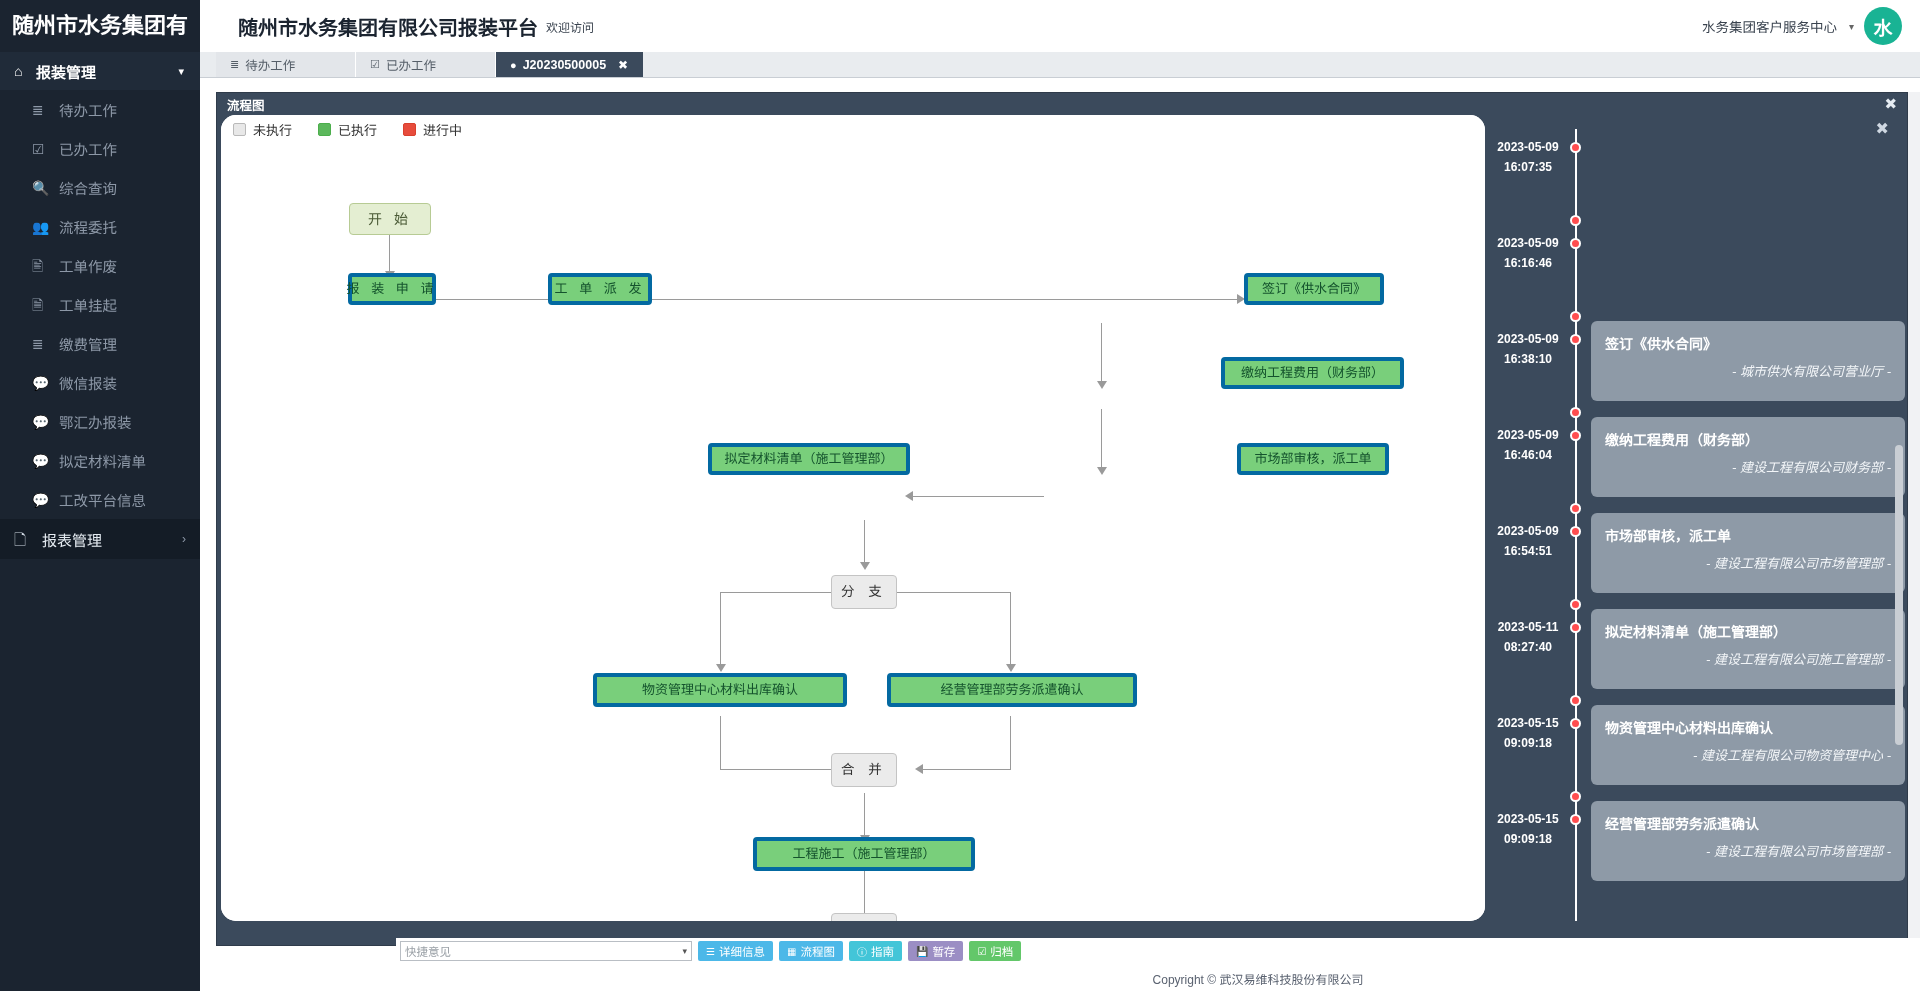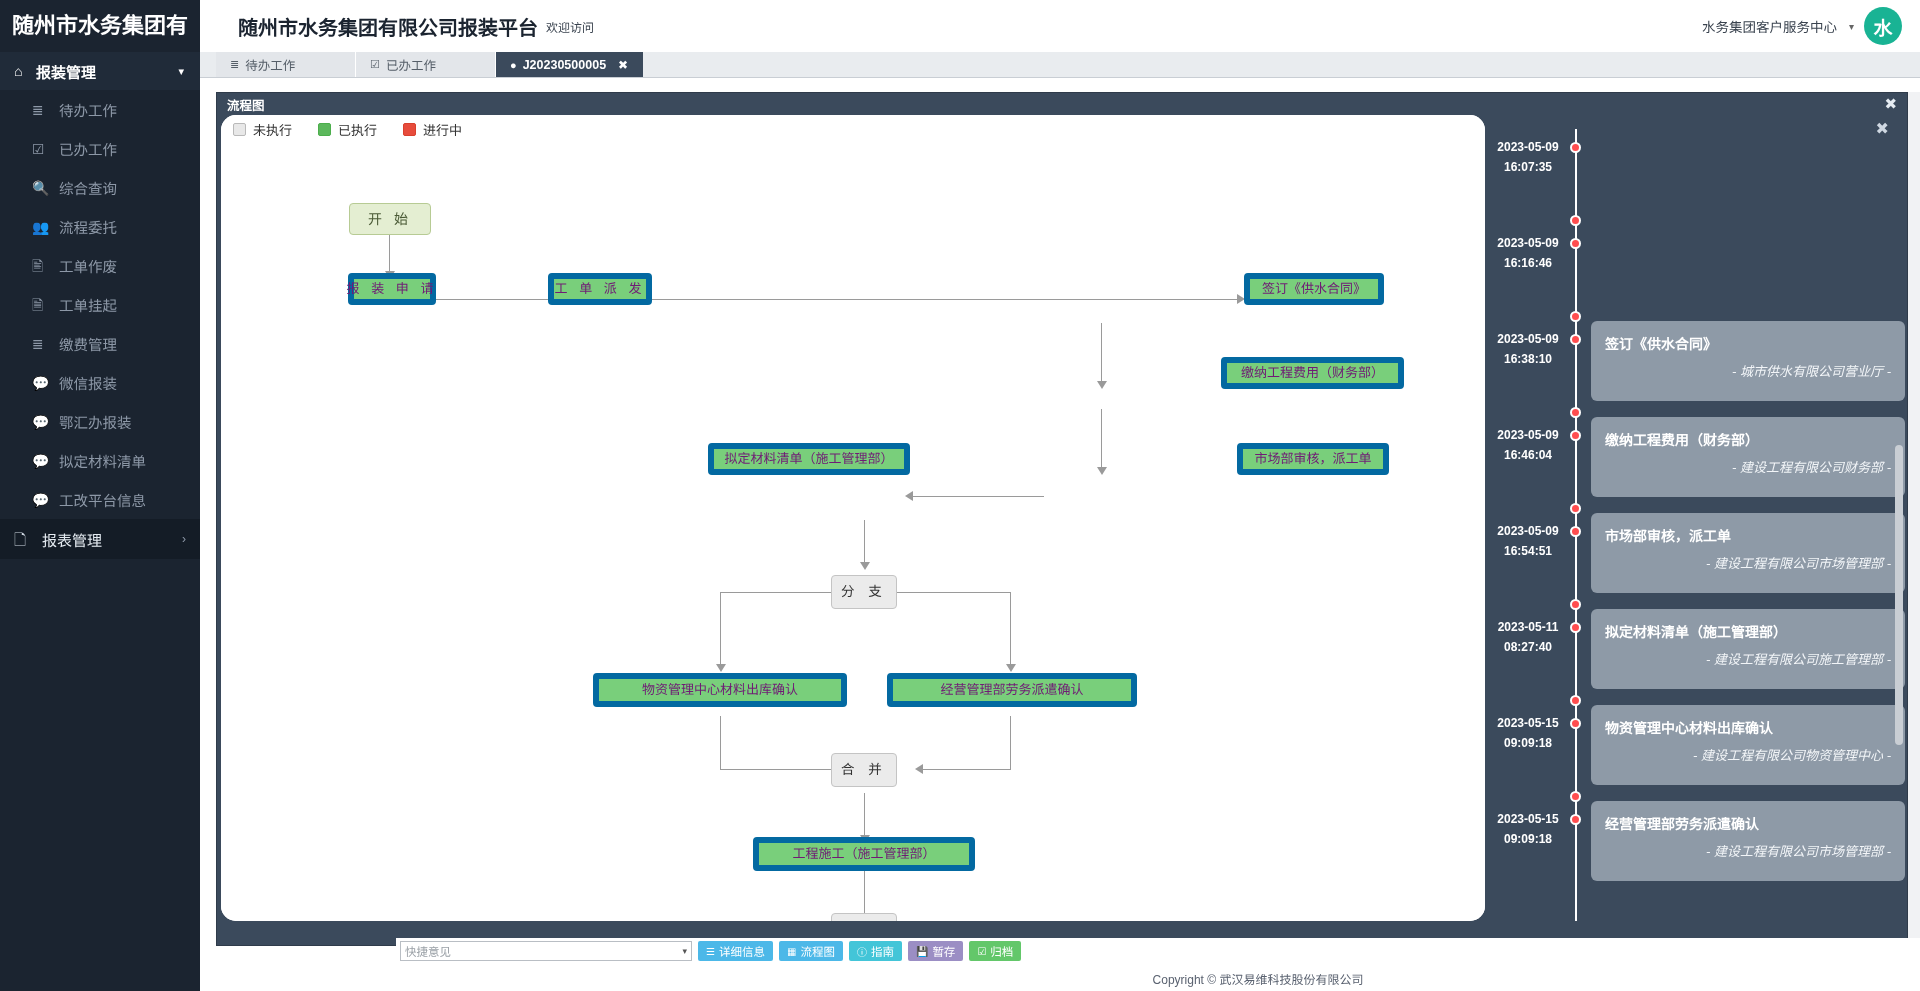--- a/index.html
+++ b/index.html
@@ -165,21 +165,21 @@
     text-align: center;
     line-height: 1.2;
     white-space: nowrap;
     box-sizing: border-box;
   }
   .node.start {
     background: #e4eed2; border: 1px solid #b7cb94; color: #4a5a36;
     letter-spacing: 4px; font-size: 14px;
   }
   .node.done {
-    background: #79cf7b; border: 6px solid #0369a1; color: #701a75;
+    background: #79cf7b; border: 4px solid #0369a1; color: #14532d;
   }
   .node.gate {
     background: #ebebeb; border: 1px solid #c4c4c4; color: #333;
     letter-spacing: 5px; font-size: 13.5px;
   }
   .spaced { letter-spacing: 4px; }
 
   .edge { position: absolute; background: #9a9a9a; }
   .edge.h { height: 1.4px; }
   .edge.v { width: 1.4px; }

